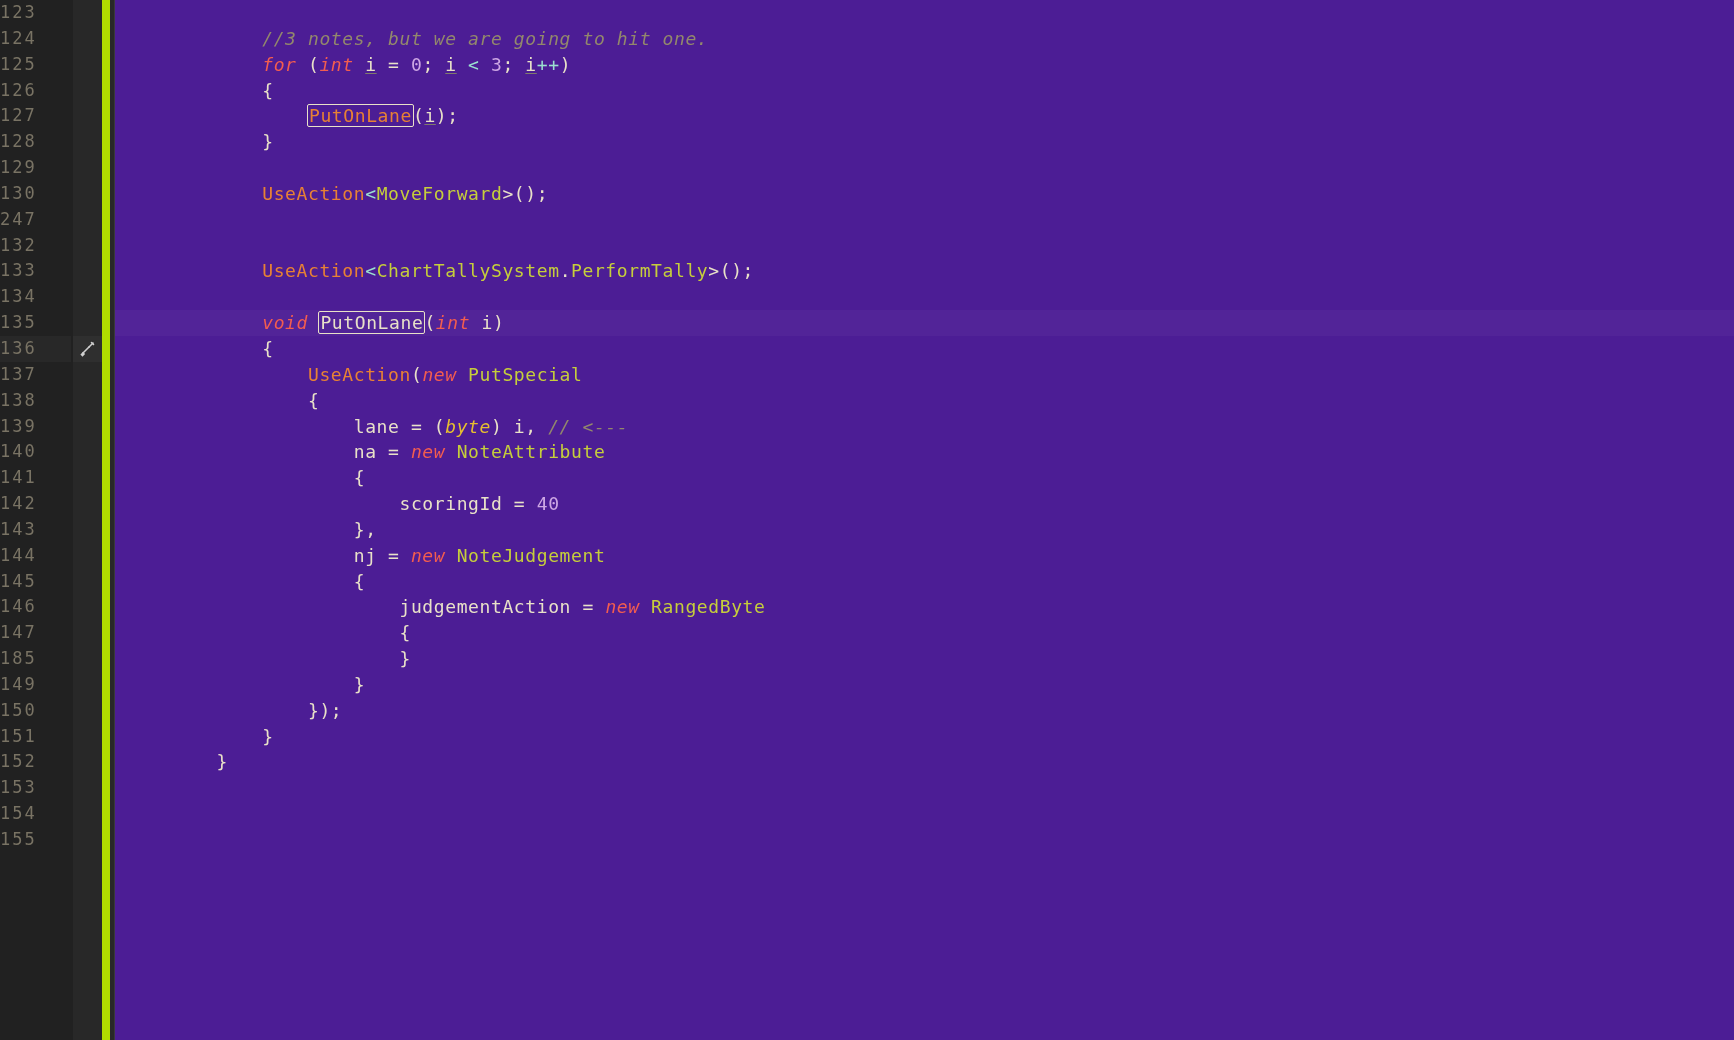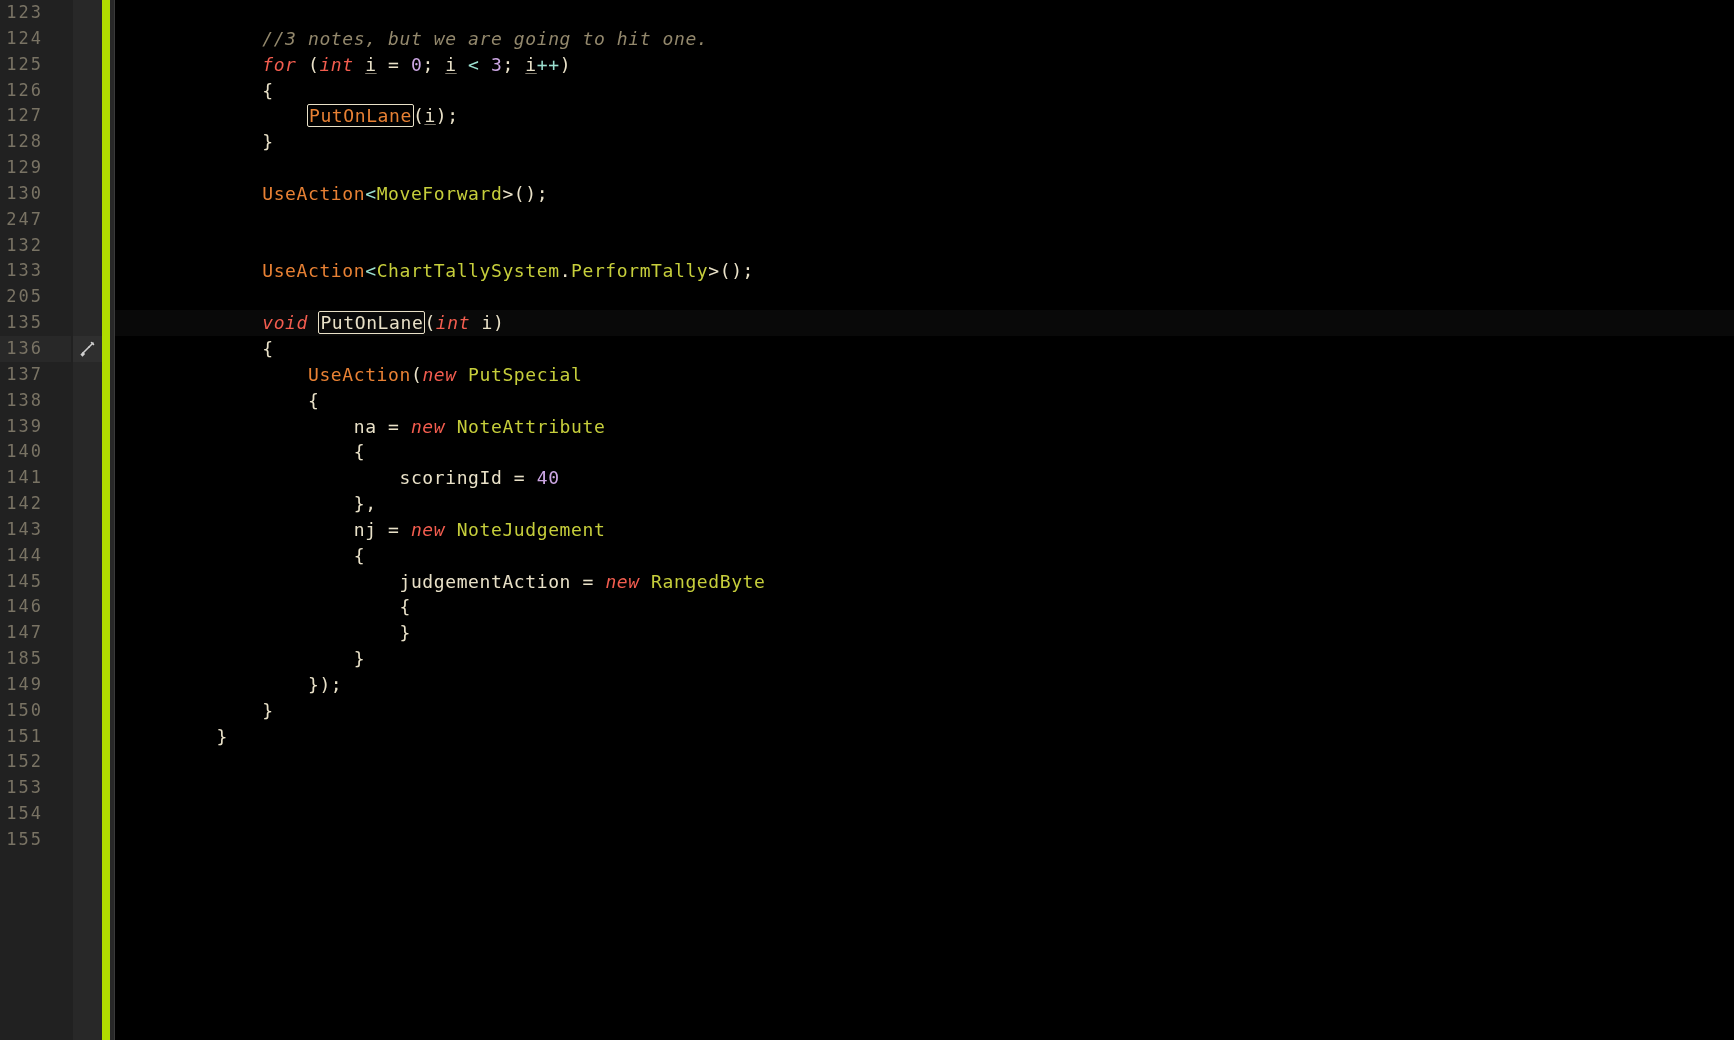--- a/index.html
+++ b/index.html
@@ -12,21 +12,21 @@
     height: 1040px;
   }
   .editor {
     display: flex;
     height: 100%;
     width: 100%;
   }
   .gutter {
     width: 73px;
     background: #212121;
-    text-align: right;
+    text-align: left;
     padding-right: 2px;
     flex-shrink: 0;
   }
   .icon-col {
     width: 29px;
     background: #282828;
     flex-shrink: 0;
     position: relative;
   }
   .change-bar {
@@ -43,21 +43,21 @@
     height: 25.85px;
     line-height: 25.85px;
     color: #797364;
     font-size: 17px;
     letter-spacing: 2px;
     padding-right: 28px;
   }
   .code-area {
     flex: 1;
     position: relative;
-    background: #000000;
+    background: #4c1d95;
   }
   .line {
     height: 25.85px;
     line-height: 25.85px;
     white-space: pre;
     padding-left: 10px;
     letter-spacing: 0.6px;
   }
   .line.hl { background: rgba(255,255,255,0.035); }
   .gutter .ln-num.hl { background: rgba(255,255,255,0.035); }
@@ -95,21 +95,21 @@
       <div class="ln-num">124</div>
       <div class="ln-num">125</div>
       <div class="ln-num">126</div>
       <div class="ln-num">127</div>
       <div class="ln-num">128</div>
       <div class="ln-num">129</div>
       <div class="ln-num">130</div>
       <div class="ln-num">247</div>
       <div class="ln-num">132</div>
       <div class="ln-num">133</div>
-      <div class="ln-num">205</div>
+      <div class="ln-num">134</div>
       <div class="ln-num">135</div>
       <div class="ln-num hl">136</div>
       <div class="ln-num">137</div>
       <div class="ln-num">138</div>
       <div class="ln-num">139</div>
       <div class="ln-num">140</div>
       <div class="ln-num">141</div>
       <div class="ln-num">142</div>
       <div class="ln-num">143</div>
       <div class="ln-num">144</div>
@@ -182,20 +182,21 @@
     <div class="line"><span class="c-plain"></span></div>
     <div class="line"><span>            </span><span class="c-fn">UseAction</span><span class="c-op">&lt;</span><span class="c-cls">MoveForward</span><span class="c-punc">&gt;();</span></div>
     <div class="line"><span class="c-plain"></span></div>
     <div class="line"><span class="c-plain"></span></div>
     <div class="line"><span>            </span><span class="c-fn">UseAction</span><span class="c-op">&lt;</span><span class="c-cls">ChartTallySystem</span><span class="c-punc">.</span><span class="c-cls">PerformTally</span><span class="c-punc">&gt;();</span></div>
     <div class="line"><span class="c-plain"></span></div>
     <div class="line hl"><span>            </span><span class="c-kw">void</span><span> </span><span class="c-plain boxcursor">PutOnLane</span><span class="c-punc">(</span><span class="c-kw">int</span><span class="c-var"> i</span><span class="c-punc">)</span></div>
     <div class="line"><span>            </span><span class="c-punc">{</span></div>
     <div class="line"><span>                </span><span class="c-fn">UseAction</span><span class="c-punc">(</span><span class="c-kw">new</span><span class="c-cls"> PutSpecial</span></div>
     <div class="line"><span>                </span><span class="c-punc">{</span></div>
+    <div class="line"><span>                    </span><span class="c-plain">lane = (</span><span class="c-type">byte</span><span class="c-plain">) i, </span><span class="c-comment">// &lt;---</span></div>
     <div class="line"><span>                    </span><span class="c-plain">na = </span><span class="c-kw">new</span><span class="c-cls"> NoteAttribute</span></div>
     <div class="line"><span>                    </span><span class="c-punc">{</span></div>
     <div class="line"><span>                        </span><span class="c-plain">scoringId = </span><span class="c-num">40</span></div>
     <div class="line"><span>                    </span><span class="c-punc">},</span></div>
     <div class="line"><span>                    </span><span class="c-plain">nj = </span><span class="c-kw">new</span><span class="c-cls"> NoteJudgement</span></div>
     <div class="line"><span>                    </span><span class="c-punc">{</span></div>
     <div class="line"><span>                        </span><span class="c-plain">judgementAction = </span><span class="c-kw">new</span><span class="c-cls"> RangedByte</span></div>
     <div class="line"><span>                        </span><span class="c-punc">{</span></div>
     <div class="line"><span>                        </span><span class="c-punc">}</span></div>
     <div class="line"><span>                    </span><span class="c-punc">}</span></div>

